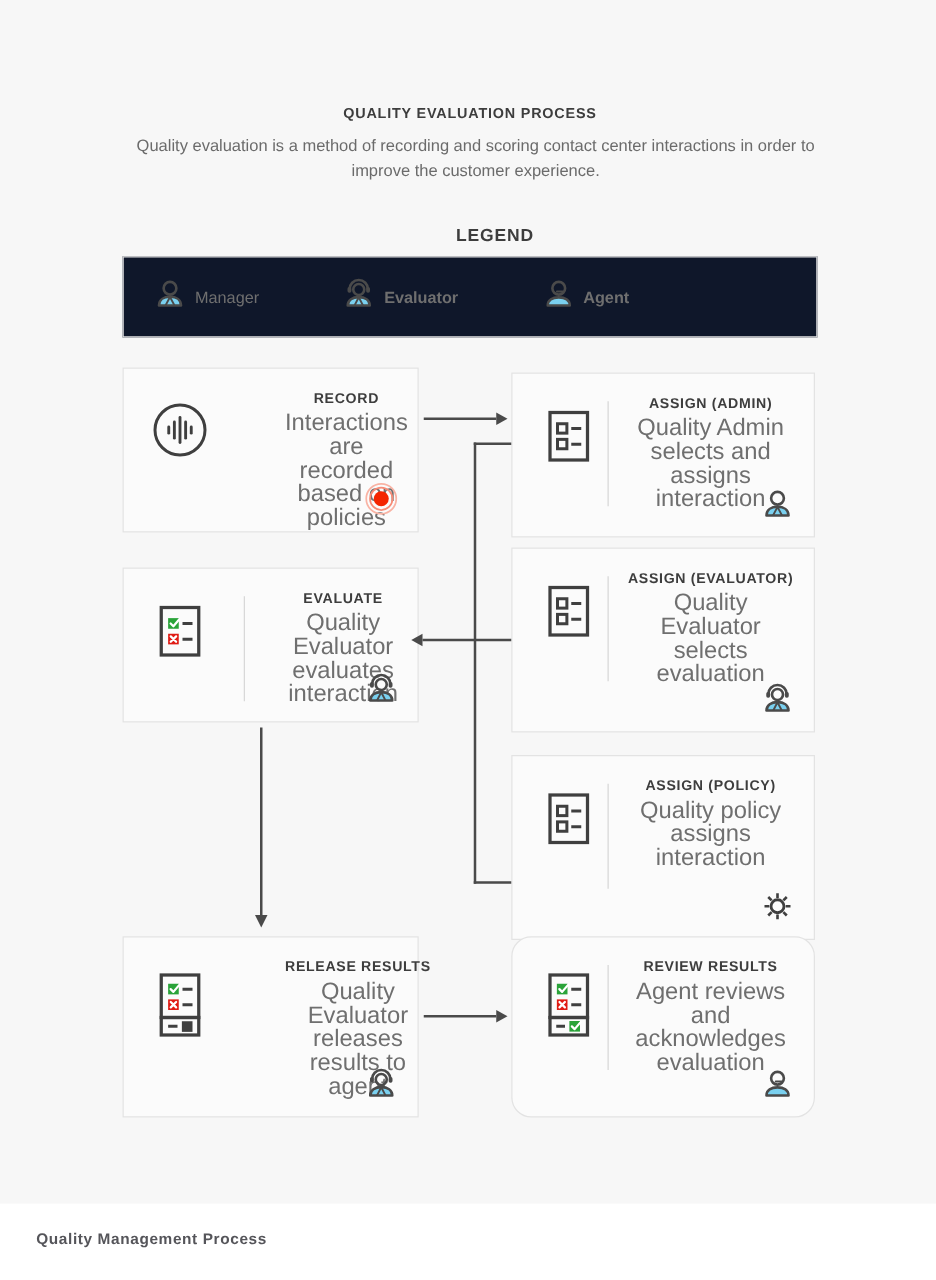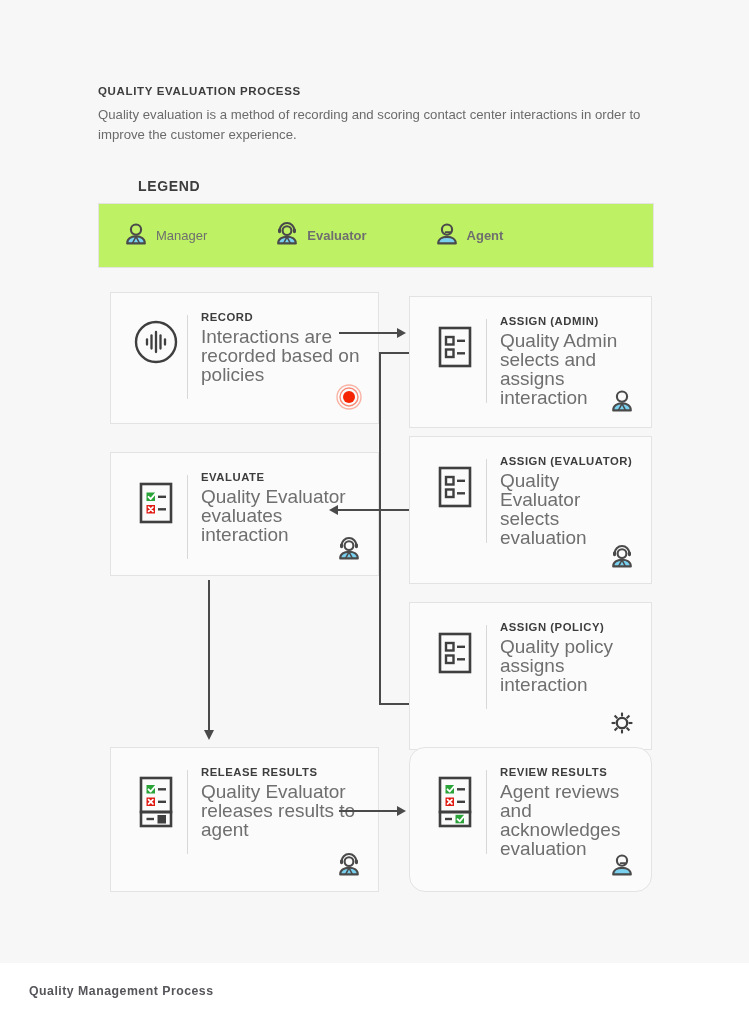--- a/index.html
+++ b/index.html
@@ -19,52 +19,53 @@
     left: 0; top: 0;
     width: 749px;
     height: 963px;
     background: #f7f7f7;
   }
   .content {
     position: absolute;
     left: 98px;
     top: 85px;
     width: 556px;
+    text-align: center;
   }
 
   
   .doc-title {
     font-size: 11.5px;
     font-weight: bold;
     letter-spacing: 0.65px;
     color: #3d3d3d;
     margin: 0 0 8px 0;
     text-transform: uppercase;
   }
   .doc-desc {
     font-size: 13.2px;
     line-height: 19.5px;
     color: #6b6b6b;
-    margin: 0;
+    margin: 10px;
     width: 545px;
   }
 
   
   .legend-title {
     font-size: 14px;
     font-weight: bold;
     letter-spacing: 0.65px;
     color: #3d3d3d;
     margin: 34px 0 9px 0;
     text-transform: uppercase;
     padding-left: 40px;
   }
   .legend-box {
     border: 1px solid #e3e3e3;
-    background: #bef264;
+    background: #0f172a;
     height: 65px;
     display: flex;
     align-items: center;
     padding-left: 24px;
     box-sizing: border-box;
   }
   .legend-item {
     display: flex;
     align-items: center;
     height: 30px;
@@ -83,21 +84,21 @@
     height: 610px;
   }
   .card {
     position: absolute;
     border: 1px solid #e3e3e3;
     background: #fbfbfb;
     box-sizing: border-box;
     display: flex;
     padding: 16px 14px 0 14px;
   }
-  .card.left  { left: 12px;   width: 269px; }
+  .card.left  { left: 0px;   width: 237px; gap: 20px; }
   .card.right { left: 311px; width: 243px; }
 
   .card-icon {
     width: 62px;
     min-width: 62px;
     display: flex;
     align-items: flex-start;
     justify-content: center;
     padding-top: 10px;
   }

